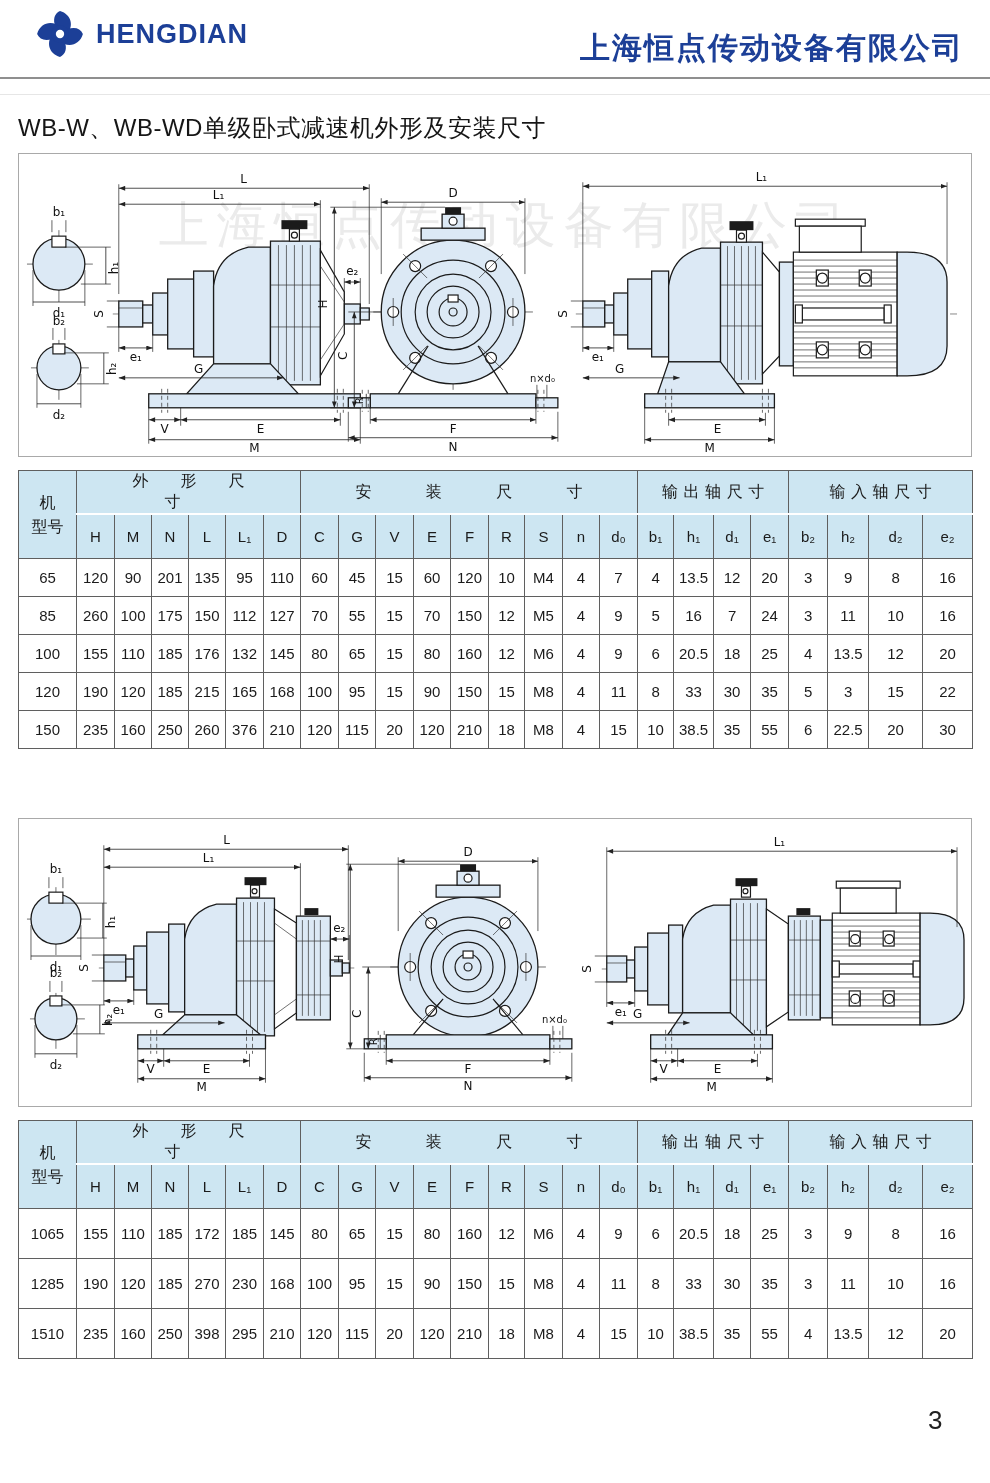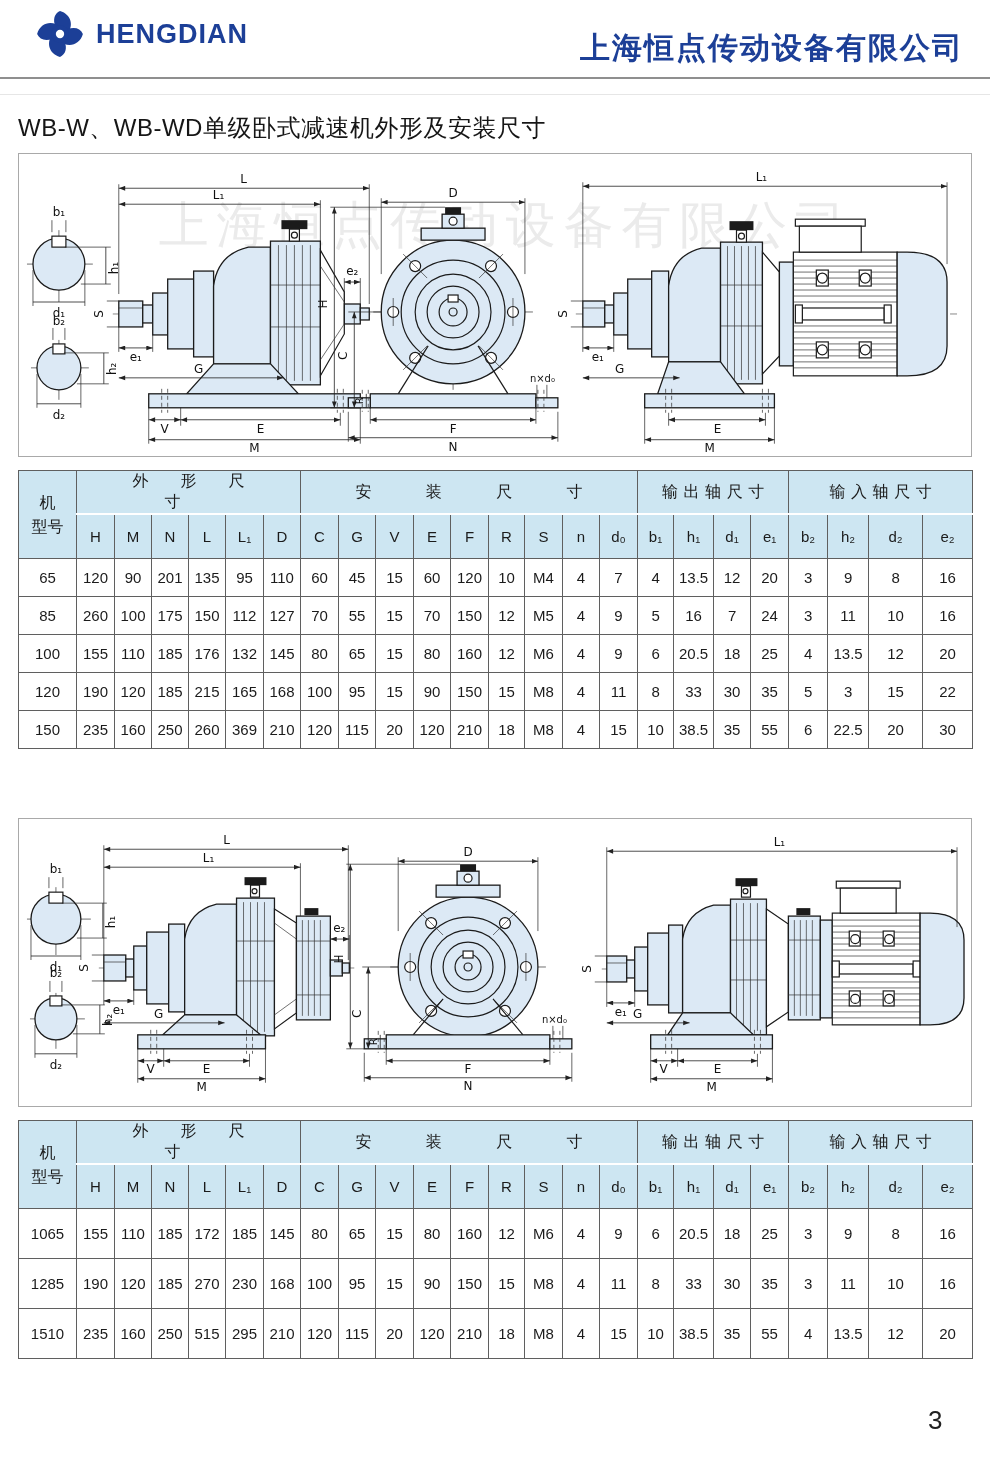--- a/index.html
+++ b/index.html
@@ -461,21 +461,21 @@
           <td>3</td>
           <td>15</td>
           <td>22</td>
         </tr>
       <tr>
           <td>150</td>
           <td>235</td>
           <td>160</td>
           <td>250</td>
           <td>260</td>
-          <td>369</td>
+          <td>376</td>
           <td>210</td>
           <td>120</td>
           <td>115</td>
           <td>20</td>
           <td>120</td>
           <td>210</td>
           <td>18</td>
           <td>M8</td>
           <td>4</td>
           <td>15</td>
@@ -834,21 +834,21 @@
           <td>3</td>
           <td>11</td>
           <td>10</td>
           <td>16</td>
         </tr>
       <tr>
           <td>1510</td>
           <td>235</td>
           <td>160</td>
           <td>250</td>
-          <td>515</td>
+          <td>398</td>
           <td>295</td>
           <td>210</td>
           <td>120</td>
           <td>115</td>
           <td>20</td>
           <td>120</td>
           <td>210</td>
           <td>18</td>
           <td>M8</td>
           <td>4</td>

